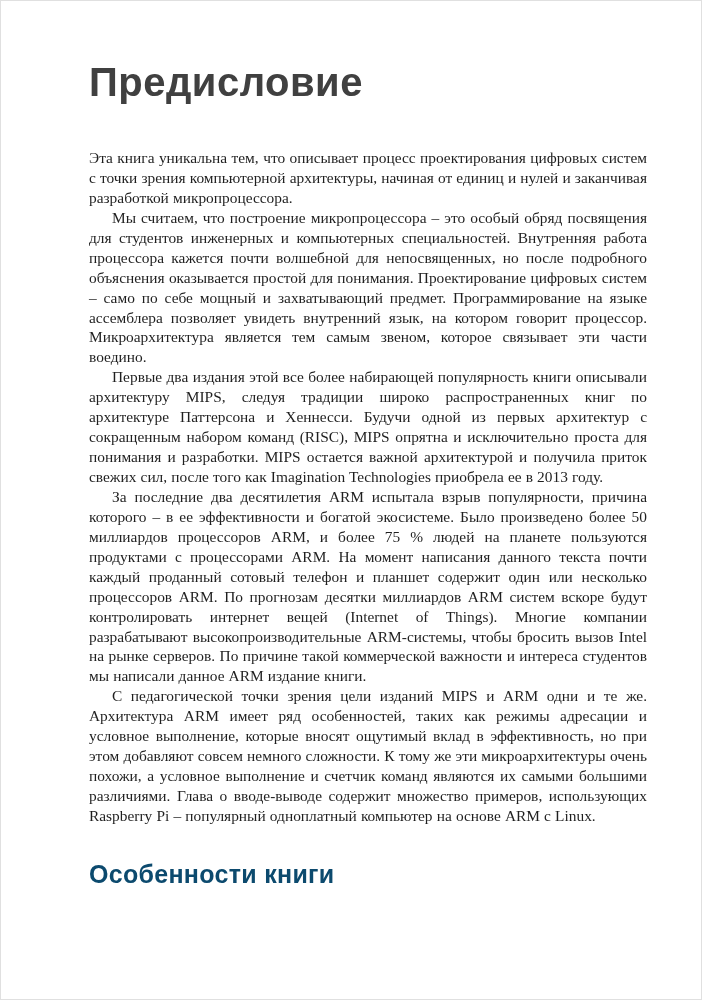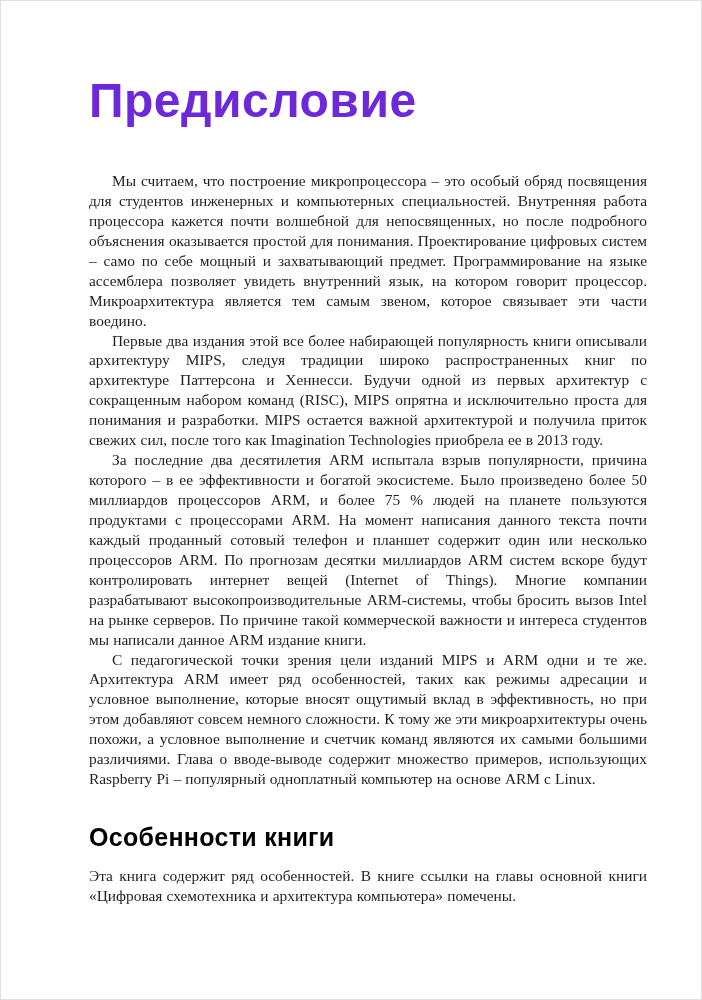--- a/index.html
+++ b/index.html
@@ -19,63 +19,61 @@
     }
     .content {
       position: absolute;
       left: 88px;
       top: 60px;
       width: 558px;
     }
     .doc-title {
       font-family: "Liberation Sans", sans-serif;
       font-weight: bold;
-      font-size: 48px;
+      font-size: 40px;
       line-height: 1.0;
-      color: #6d28d9;
-      margin: 16px 0 46px 0;
+      color: #404040;
+      margin: 1px 0 46px 0;
       letter-spacing: 0.5px;
     }
     .body-text p {
       margin: 0;
       padding: 0;
       text-align: justify;
       font-size: 15.4px;
       line-height: 1.295;
       color: #1f1f1f;
       word-spacing: 0.3px;
     }
     .body-text p.indent {
       text-indent: 23px;
     }
     .section-heading {
       font-family: "Liberation Sans", sans-serif;
       font-weight: bold;
       font-size: 25px;
       line-height: 1.0;
-      color: #000000;
+      color: #0c4a6e;
       margin: 36px 0 16px 0;
       letter-spacing: 0.3px;
     }
   </style>
 </head>
 <body>
 
 <div class="page">
   <div class="content">
 
     <h1 class="doc-title">Предисловие</h1>
 
     <div class="body-text">
+      <p>Эта книга уникальна тем, что описывает процесс проектирования цифровых систем с точки зрения компьютерной архитектуры, начиная от единиц и нулей и заканчивая разработкой микропроцессора.</p>
       <p class="indent">Мы считаем, что построение микропроцессора – это особый обряд посвящения для студентов инженерных и компьютерных специальностей. Внутренняя работа процессора кажется почти волшебной для непосвященных, но после подробного объяснения оказывается простой для понимания. Проектирование цифровых систем – само по себе мощный и захватывающий предмет. Программирование на языке ассемблера позволяет увидеть внутренний язык, на котором говорит процессор. Микроархитектура является тем самым звеном, которое связывает эти части воедино.</p>
       <p class="indent">Первые два издания этой все более набирающей популярность книги описывали архитектуру MIPS, следуя традиции широко распространенных книг по архитектуре Паттерсона и Хеннесси. Будучи одной из первых архитектур с сокращенным набором команд (RISC), MIPS опрятна и исключительно проста для понимания и разработки. MIPS остается важной архитектурой и получила приток свежих сил, после того как Imagination Technologies приобрела ее в 2013 году.</p>
       <p class="indent">За последние два десятилетия ARM испытала взрыв популярности, причина которого – в ее эффективности и богатой экосистеме. Было произведено более 50 миллиардов процессоров ARM, и более 75 % людей на планете пользуются продуктами с процессорами ARM. На момент написания данного текста почти каждый проданный сотовый телефон и планшет содержит один или несколько процессоров ARM. По прогнозам десятки миллиардов ARM систем вскоре будут контролировать интернет вещей (Internet of Things). Многие компании разрабатывают высокопроизводительные ARM-системы, чтобы бросить вызов Intel на рынке серверов. По причине такой коммерческой важности и интереса студентов мы написали данное ARM издание книги.</p>
       <p class="indent">С педагогической точки зрения цели изданий MIPS и ARM одни и те же. Архитектура ARM имеет ряд особенностей, таких как режимы адресации и условное выполнение, которые вносят ощутимый вклад в эффективность, но при этом добавляют совсем немного сложности. К тому же эти микроархитектуры очень похожи, а условное выполнение и счетчик команд являются их самыми большими различиями. Глава о вводе-выводе содержит множество примеров, использующих Raspberry Pi – популярный одноплатный компьютер на основе ARM с Linux.</p>
     </div>
 
     <h2 class="section-heading">Особенности книги</h2>
 
-    <div class="body-text">
-      <p>Эта книга содержит ряд особенностей. В книге ссылки на главы основной книги «Цифровая схемотехника и архитектура компьютера» помечены.</p>
-    </div>
 
   </div>
 </div>
 
 </body></html>

